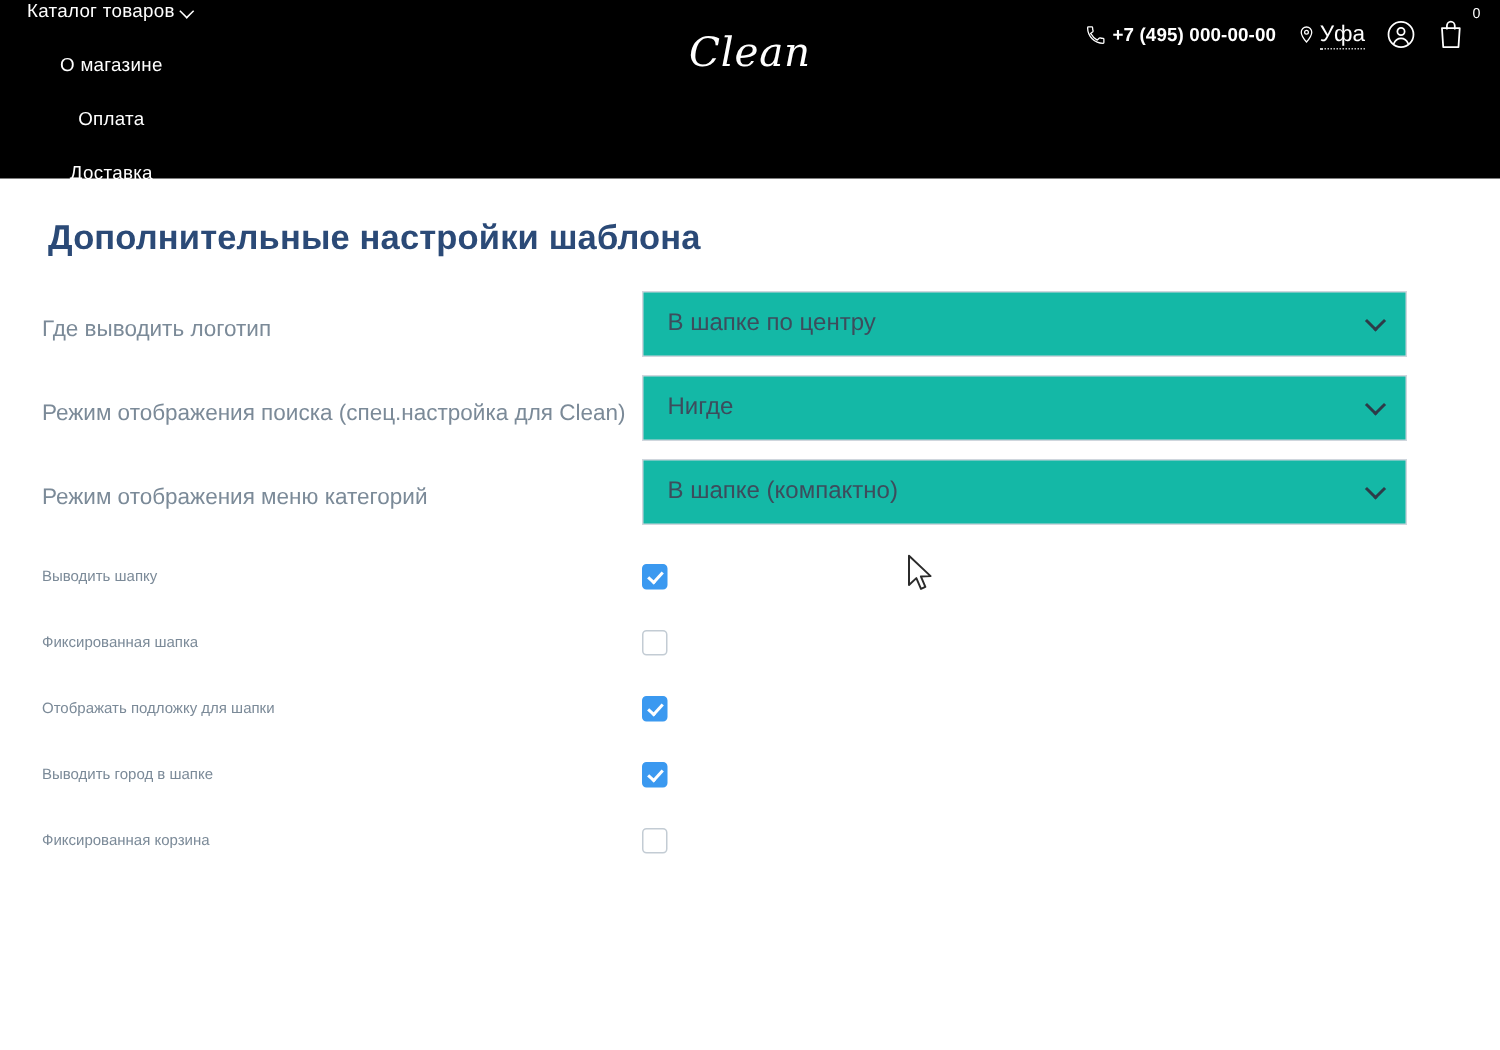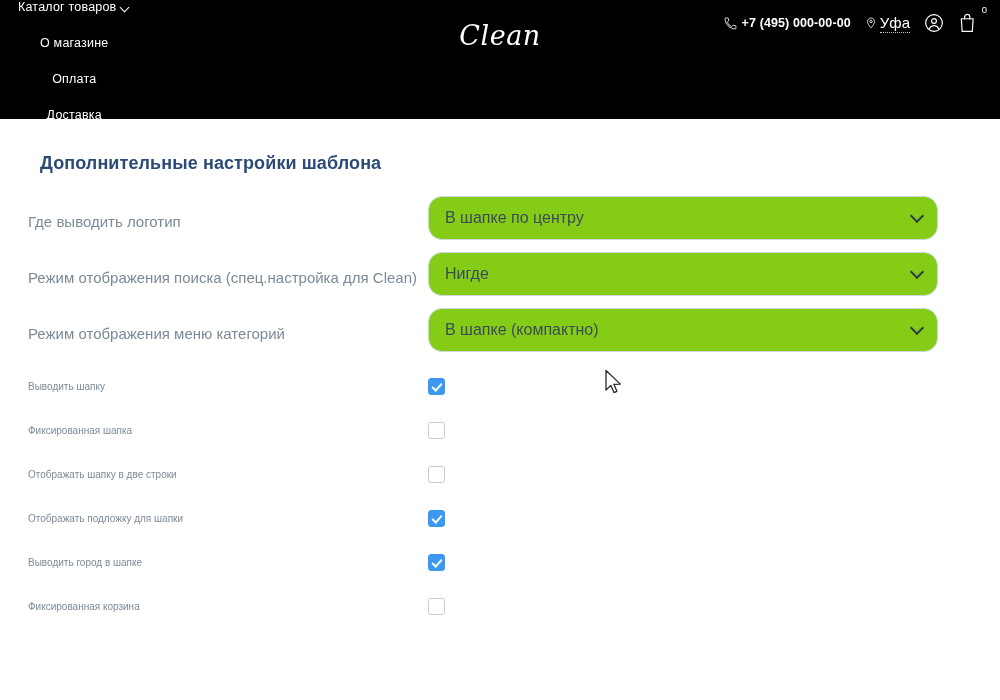--- a/index.html
+++ b/index.html
@@ -131,23 +131,23 @@
     font-size: 9.5px;
     color: #ffffff;
     line-height: 1;
   }
 
   
   .content {
     padding: 0 0 0 28px;
   }
   .page-title {
-    margin: 12px;
+    margin: 4px;
     padding-top: 22px;
-    font-size: 18px;
+    font-size: 23px;
     font-weight: bold;
     color: #2b4a77;
     letter-spacing: .1px;
   }
 
   .settings-form {
     margin-top: 22px;
     position: relative;
   }
 
@@ -168,22 +168,22 @@
   }
   .select-wrap {
     position: relative;
     width: 510px;
     flex: 0 0 510px;
   }
   .select-box {
     width: 510px;
     height: 44px;
     border: 1px solid #cfd6dd;
-    border-radius: 14px;
-    background: #84cc16;
+    border-radius: 0;
+    background: #14b8a6;
     font-family: "Liberation Sans", "DejaVu Sans", sans-serif;
     font-size: 16px;
     color: #3d4c5c;
     padding: 0 38px 0 16px;
     display: flex;
     align-items: center;
     cursor: pointer;
     white-space: nowrap;
     overflow: hidden;
   }
@@ -356,24 +356,20 @@
     <div class="check-row">
       <div class="check-label">Выводить шапку</div>
       <span class="checkbox checked"></span>
     </div>
 
     <div class="check-row">
       <div class="check-label">Фиксированная шапка</div>
       <span class="checkbox"></span>
     </div>
 
-    <div class="check-row">
-      <div class="check-label">Отображать шапку в две строки</div>
-      <span class="checkbox"></span>
-    </div>
 
     <div class="check-row">
       <div class="check-label">Отображать подложку для шапки</div>
       <span class="checkbox checked"></span>
     </div>
 
     <div class="check-row">
       <div class="check-label">Выводить город в шапке</div>
       <span class="checkbox checked"></span>
     </div>

